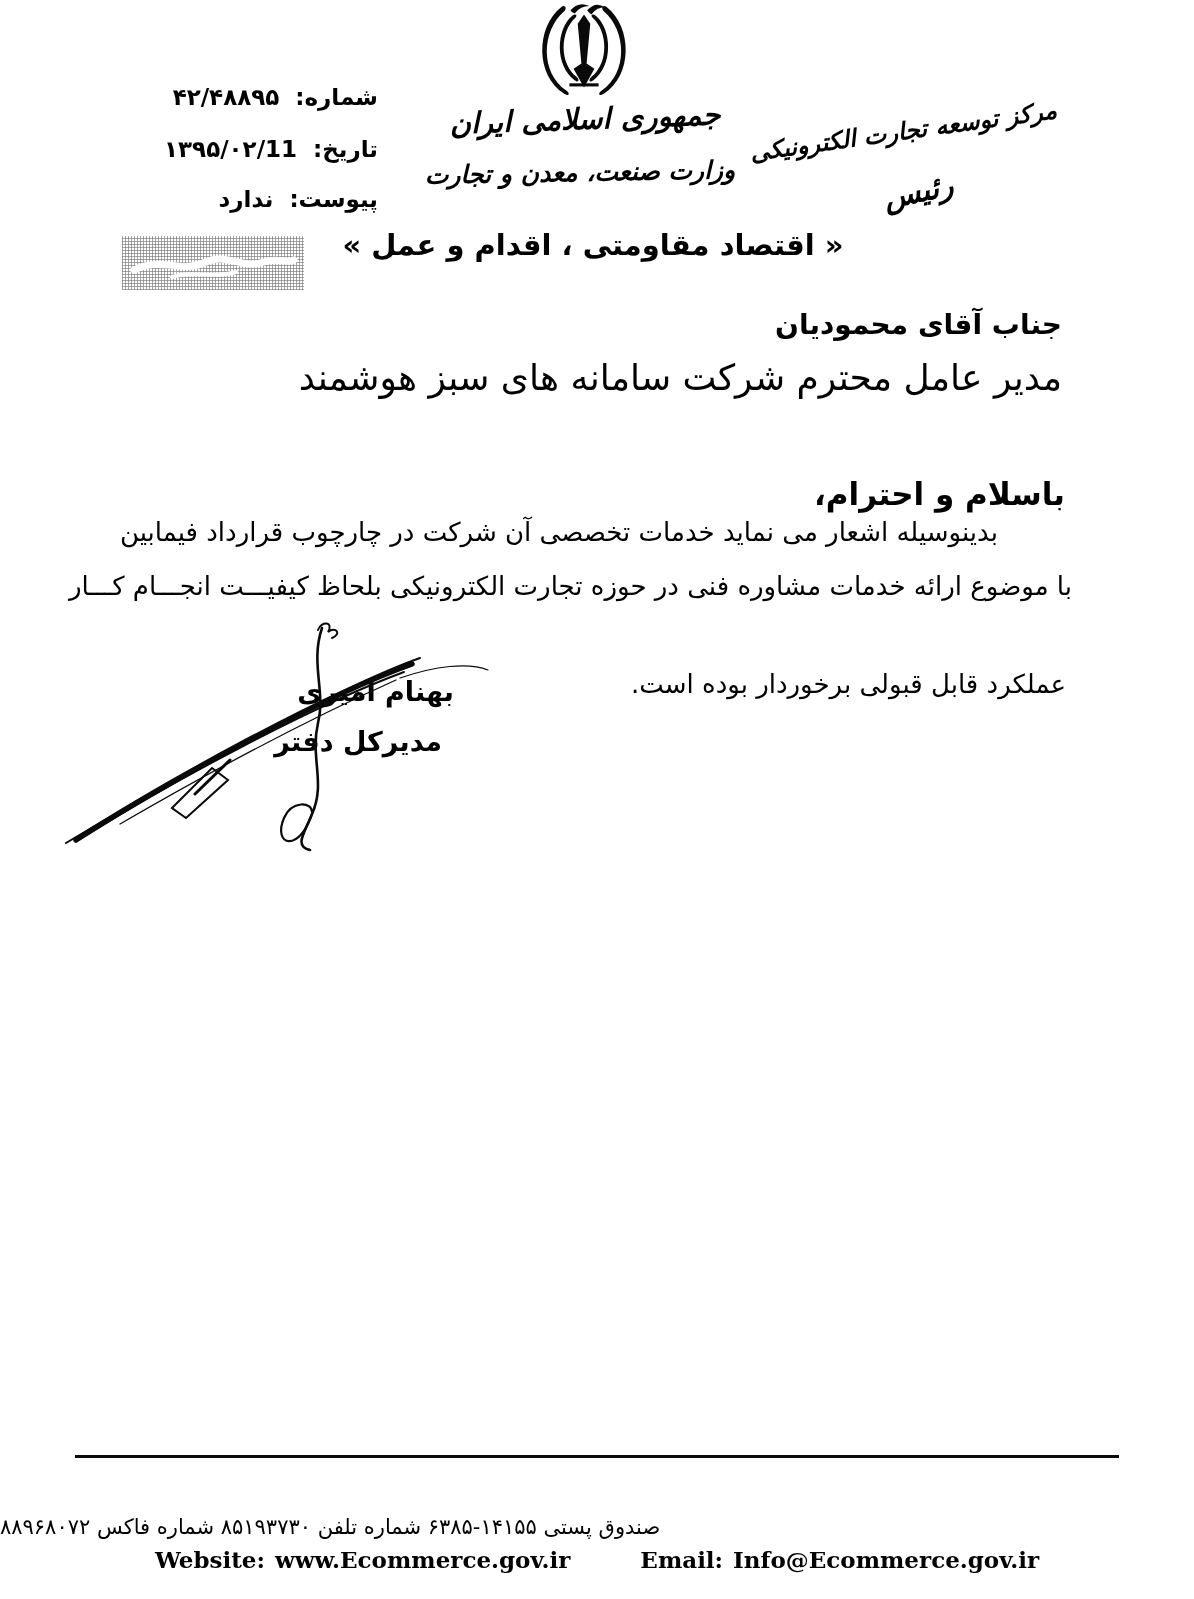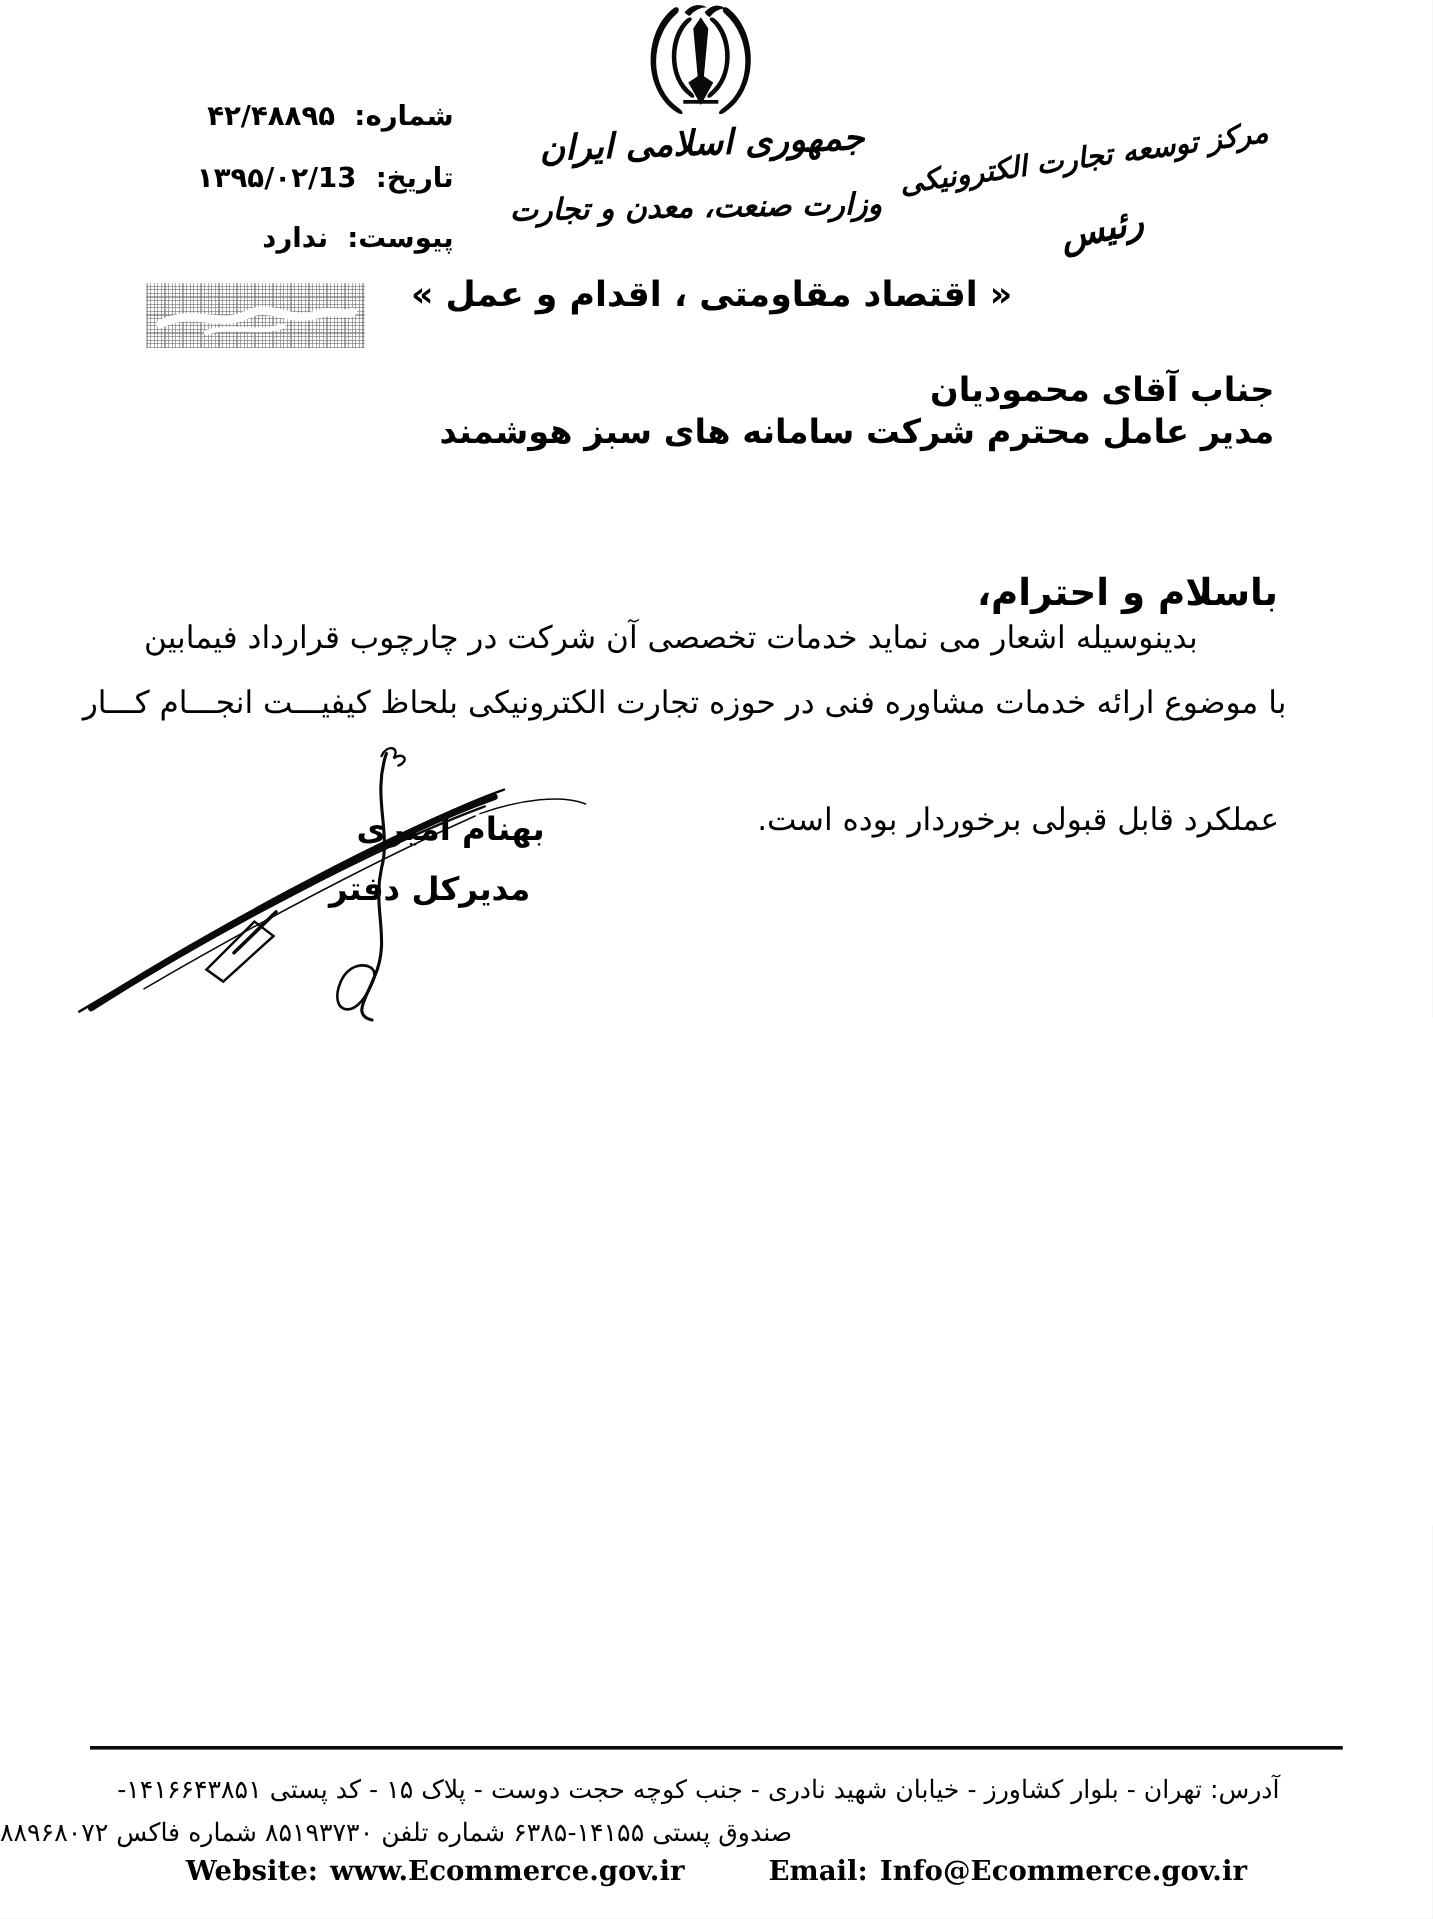--- a/index.html
+++ b/index.html
@@ -53,21 +53,21 @@
   
   .stamp{
     position:absolute;left:122px;top:236px;width:182px;height:54px;
     background-image:
       repeating-linear-gradient(0deg, rgba(120,120,120,.65) 0 1px, transparent 1px 3px),
       repeating-linear-gradient(90deg, rgba(120,120,120,.65) 0 1px, transparent 1px 3px);
   }
   .stamp svg{position:absolute;inset:0;}
   
   .recipient-1{position:absolute;right:132px;top:308px;font-size:28px;font-weight:700;}
-  .recipient-2{position:absolute;right:132px;top:343px;font-size:28px;font-weight:700;}
+  .recipient-2{position:absolute;right:132px;top:357px;font-size:36px;font-weight:400;}
   .salutation{position:absolute;right:129px;top:476px;font-size:31px;font-weight:700;}
   .body-line{font-size:26px;font-weight:400;}
   .body-1{position:absolute;right:196px;top:517px;margin-left:33px;}
   .body-2{
     position:absolute;right:122px;left:88px;top:571px;
     direction:rtl;text-align:justify;text-align-last:justify;white-space:nowrap;
   }
   .body-3{position:absolute;right:128px;top:621px;margin-top:48px;}
   
   .sig-name{position:absolute;right:740px;top:676px;font-size:27px;font-weight:700;z-index:2;}
@@ -95,21 +95,21 @@
 <body>
 
 <div class="page">
 
   <div class="meta-row fa" style="top:84px">
     <span class="lbl">شماره:</span>
     <span class="val">۴۲/۴۸۸۹۵</span>
   </div>
   <div class="meta-row fa" style="top:136px">
     <span class="lbl">تاریخ:</span>
-    <span class="val">۱۳۹۵/۰۲/13</span>
+    <span class="val">۱۳۹۵/۰۲/11</span>
   </div>
   <div class="meta-row fa" style="top:186px">
     <span class="lbl">پیوست:</span>
     <span class="val">ندارد</span>
   </div>
 
   <svg class="emblem" viewBox="0 0 100 92" aria-hidden="true">
     <g fill="#0a0a0a">
       <path d="M37 6 Q45 -3 55 2 Q47 2 41 9 Q38 8 37 6 Z"></path>
       <path d="M53 6 Q61 -3 70 3 Q62 3 57 10 Q54 8 53 6 Z"></path>
@@ -159,21 +159,20 @@
       <path d="M112 190 L152 150 L168 162 L126 200 Z" stroke-width="2"></path>
       <path d="M135 176 L170 142" stroke-width="3"></path>
       <path d="M262 10 C250 45 266 75 258 105 C250 140 266 165 252 196 C244 216 234 228 250 232" stroke-width="2.6"></path>
       <path d="M253 193 C240 236 212 228 224 200 C232 182 252 184 252 194" stroke-width="2.2"></path>
       <path d="M258 12 C262 2 274 4 268 14 C276 8 282 16 272 20" stroke-width="2"></path>
       <path d="M340 60 C375 48 408 44 428 52" stroke-width="1.2"></path>
     </g>
   </svg>
 
   <div class="footer-rule"></div>
-  <div class="footer-fa1 fa">آدرس: تهران - بلوار کشاورز - خیابان شهید نادری - جنب کوچه حجت دوست - پلاک ۱۵ - کد پستی ۱۴۱۶۶۴۳۸۵۱-</div>
   <div class="footer-fa2 fa">صندوق پستی ۱۴۱۵۵-۶۳۸۵ شماره تلفن ۸۵۱۹۳۷۳۰ شماره فاکس ۸۸۹۶۸۰۷۲</div>
   <div class="footer-en">
     <div class="pair">
       <span>Website:</span>
       <span>www.Ecommerce.gov.ir</span>
     </div>
     <div class="pair">
       <span>Email:</span>
       <span>Info@Ecommerce.gov.ir</span>
     </div>

